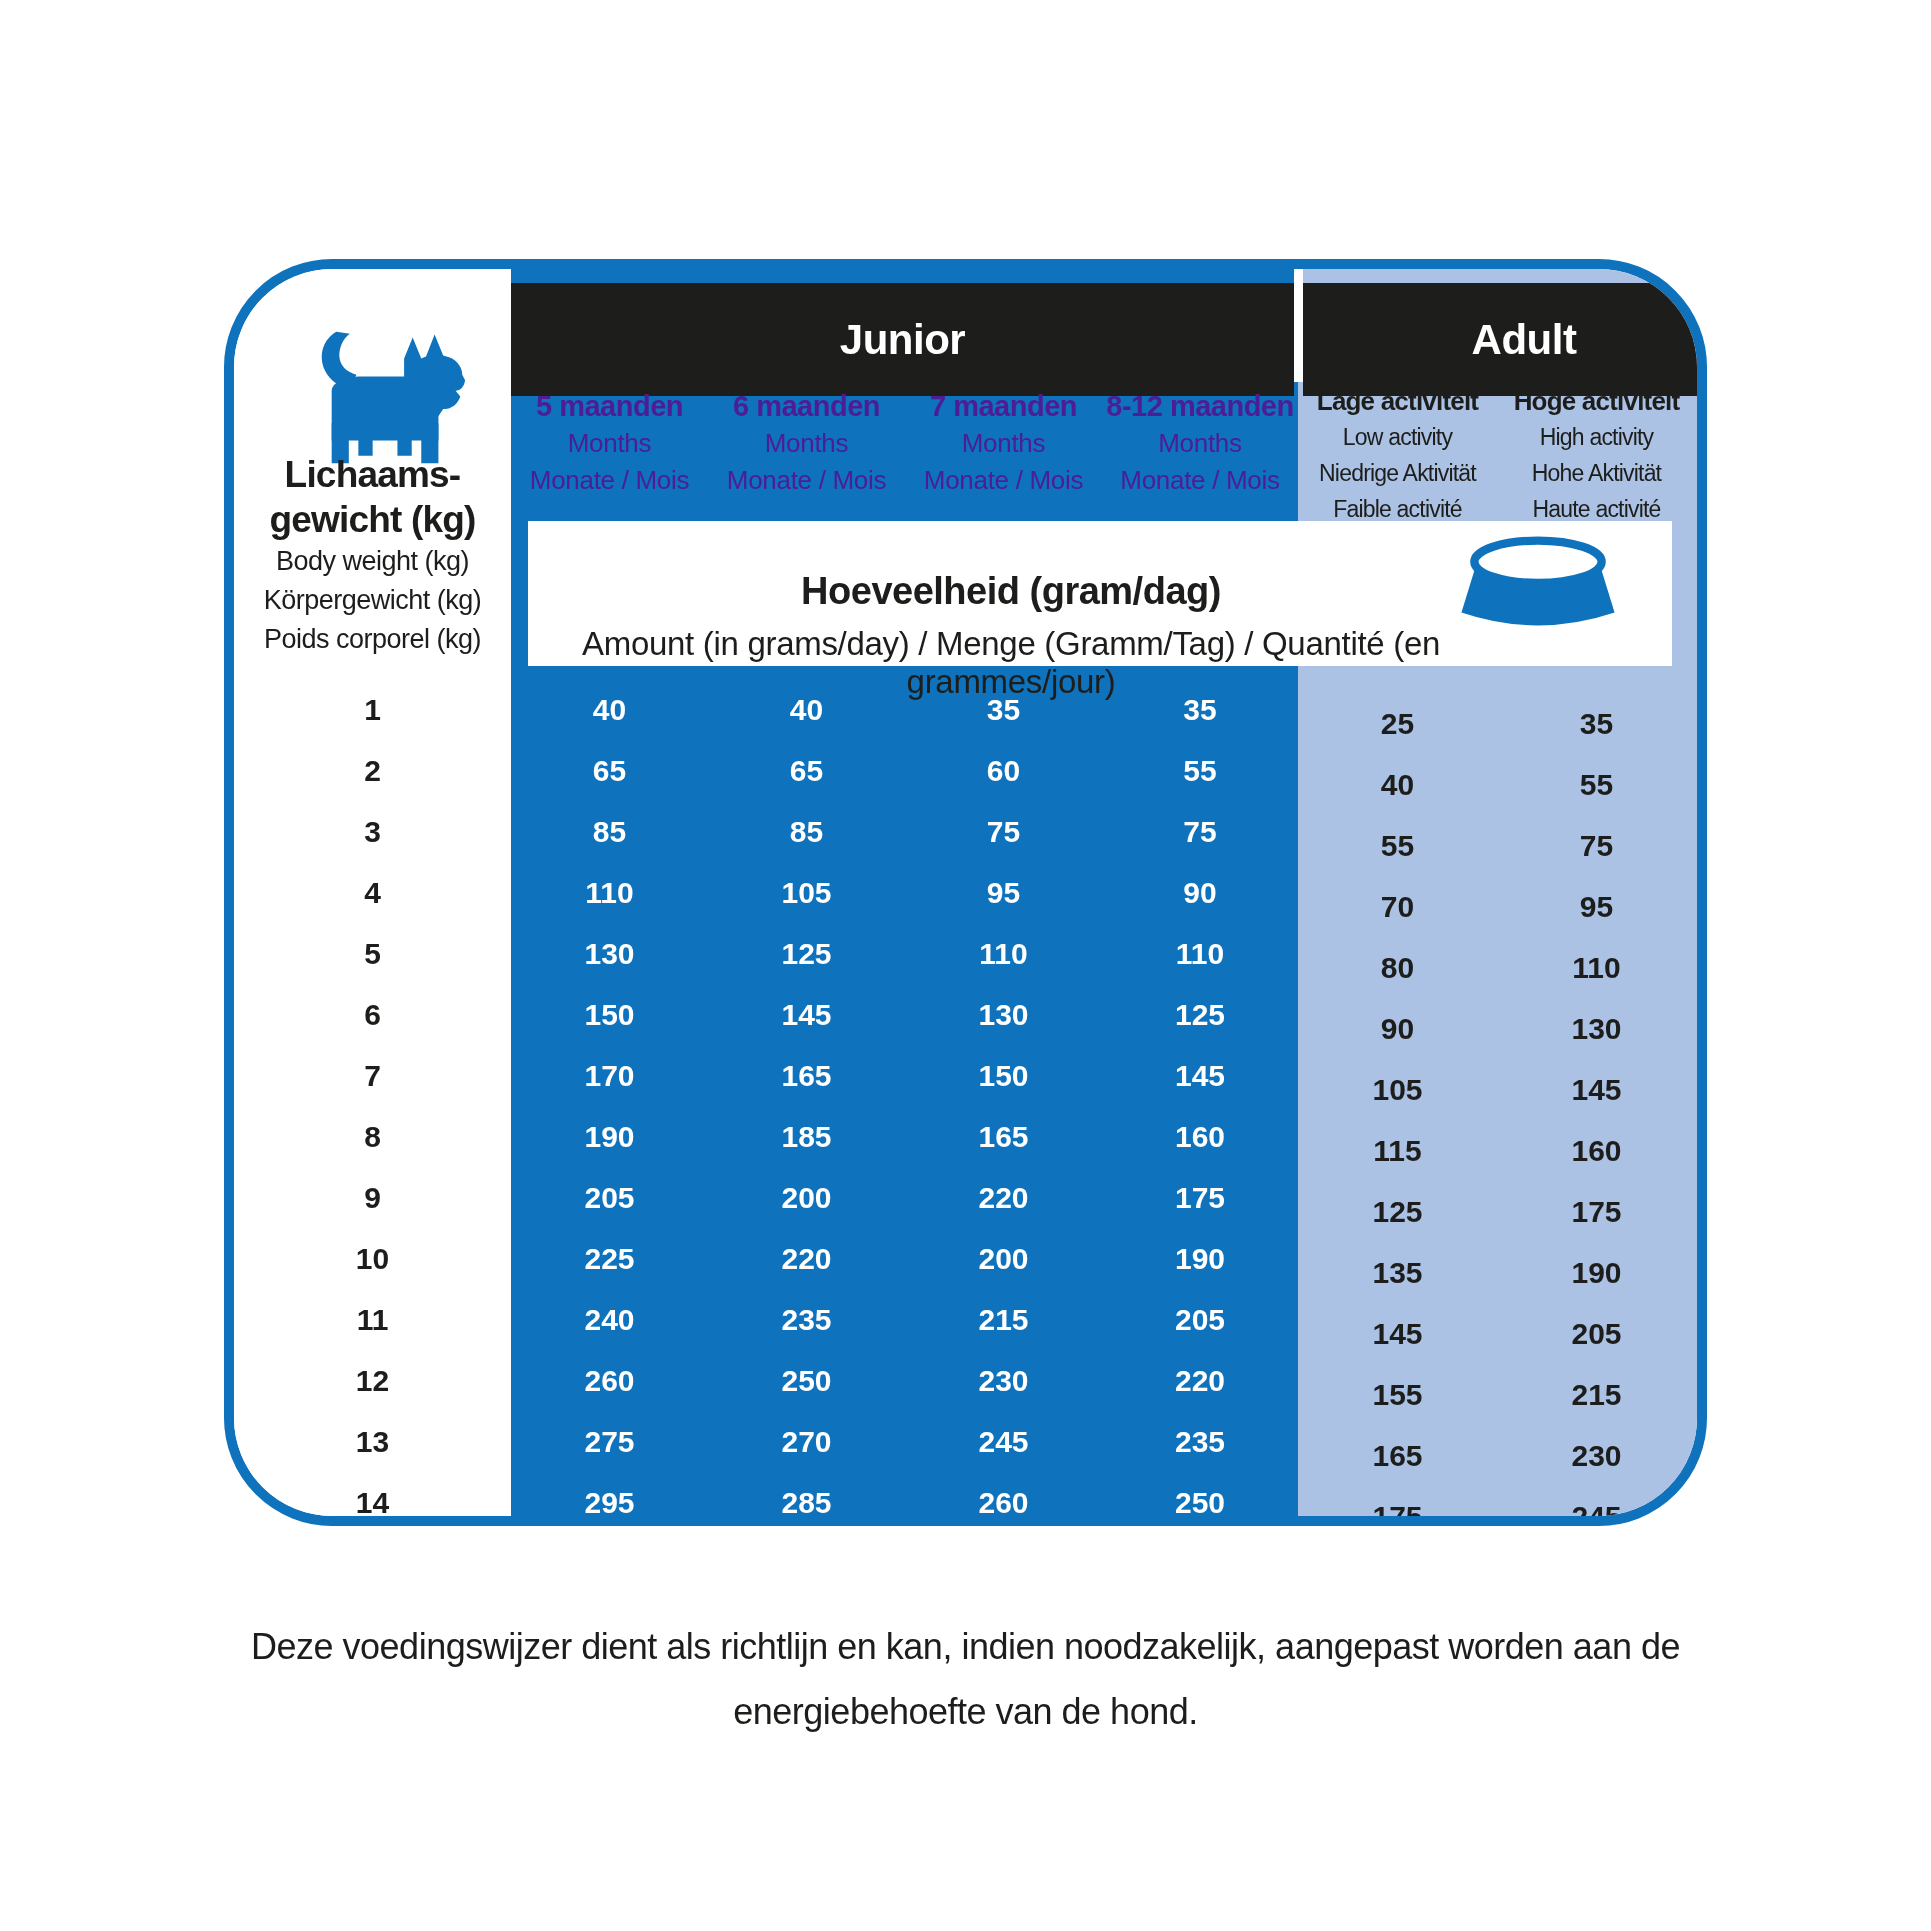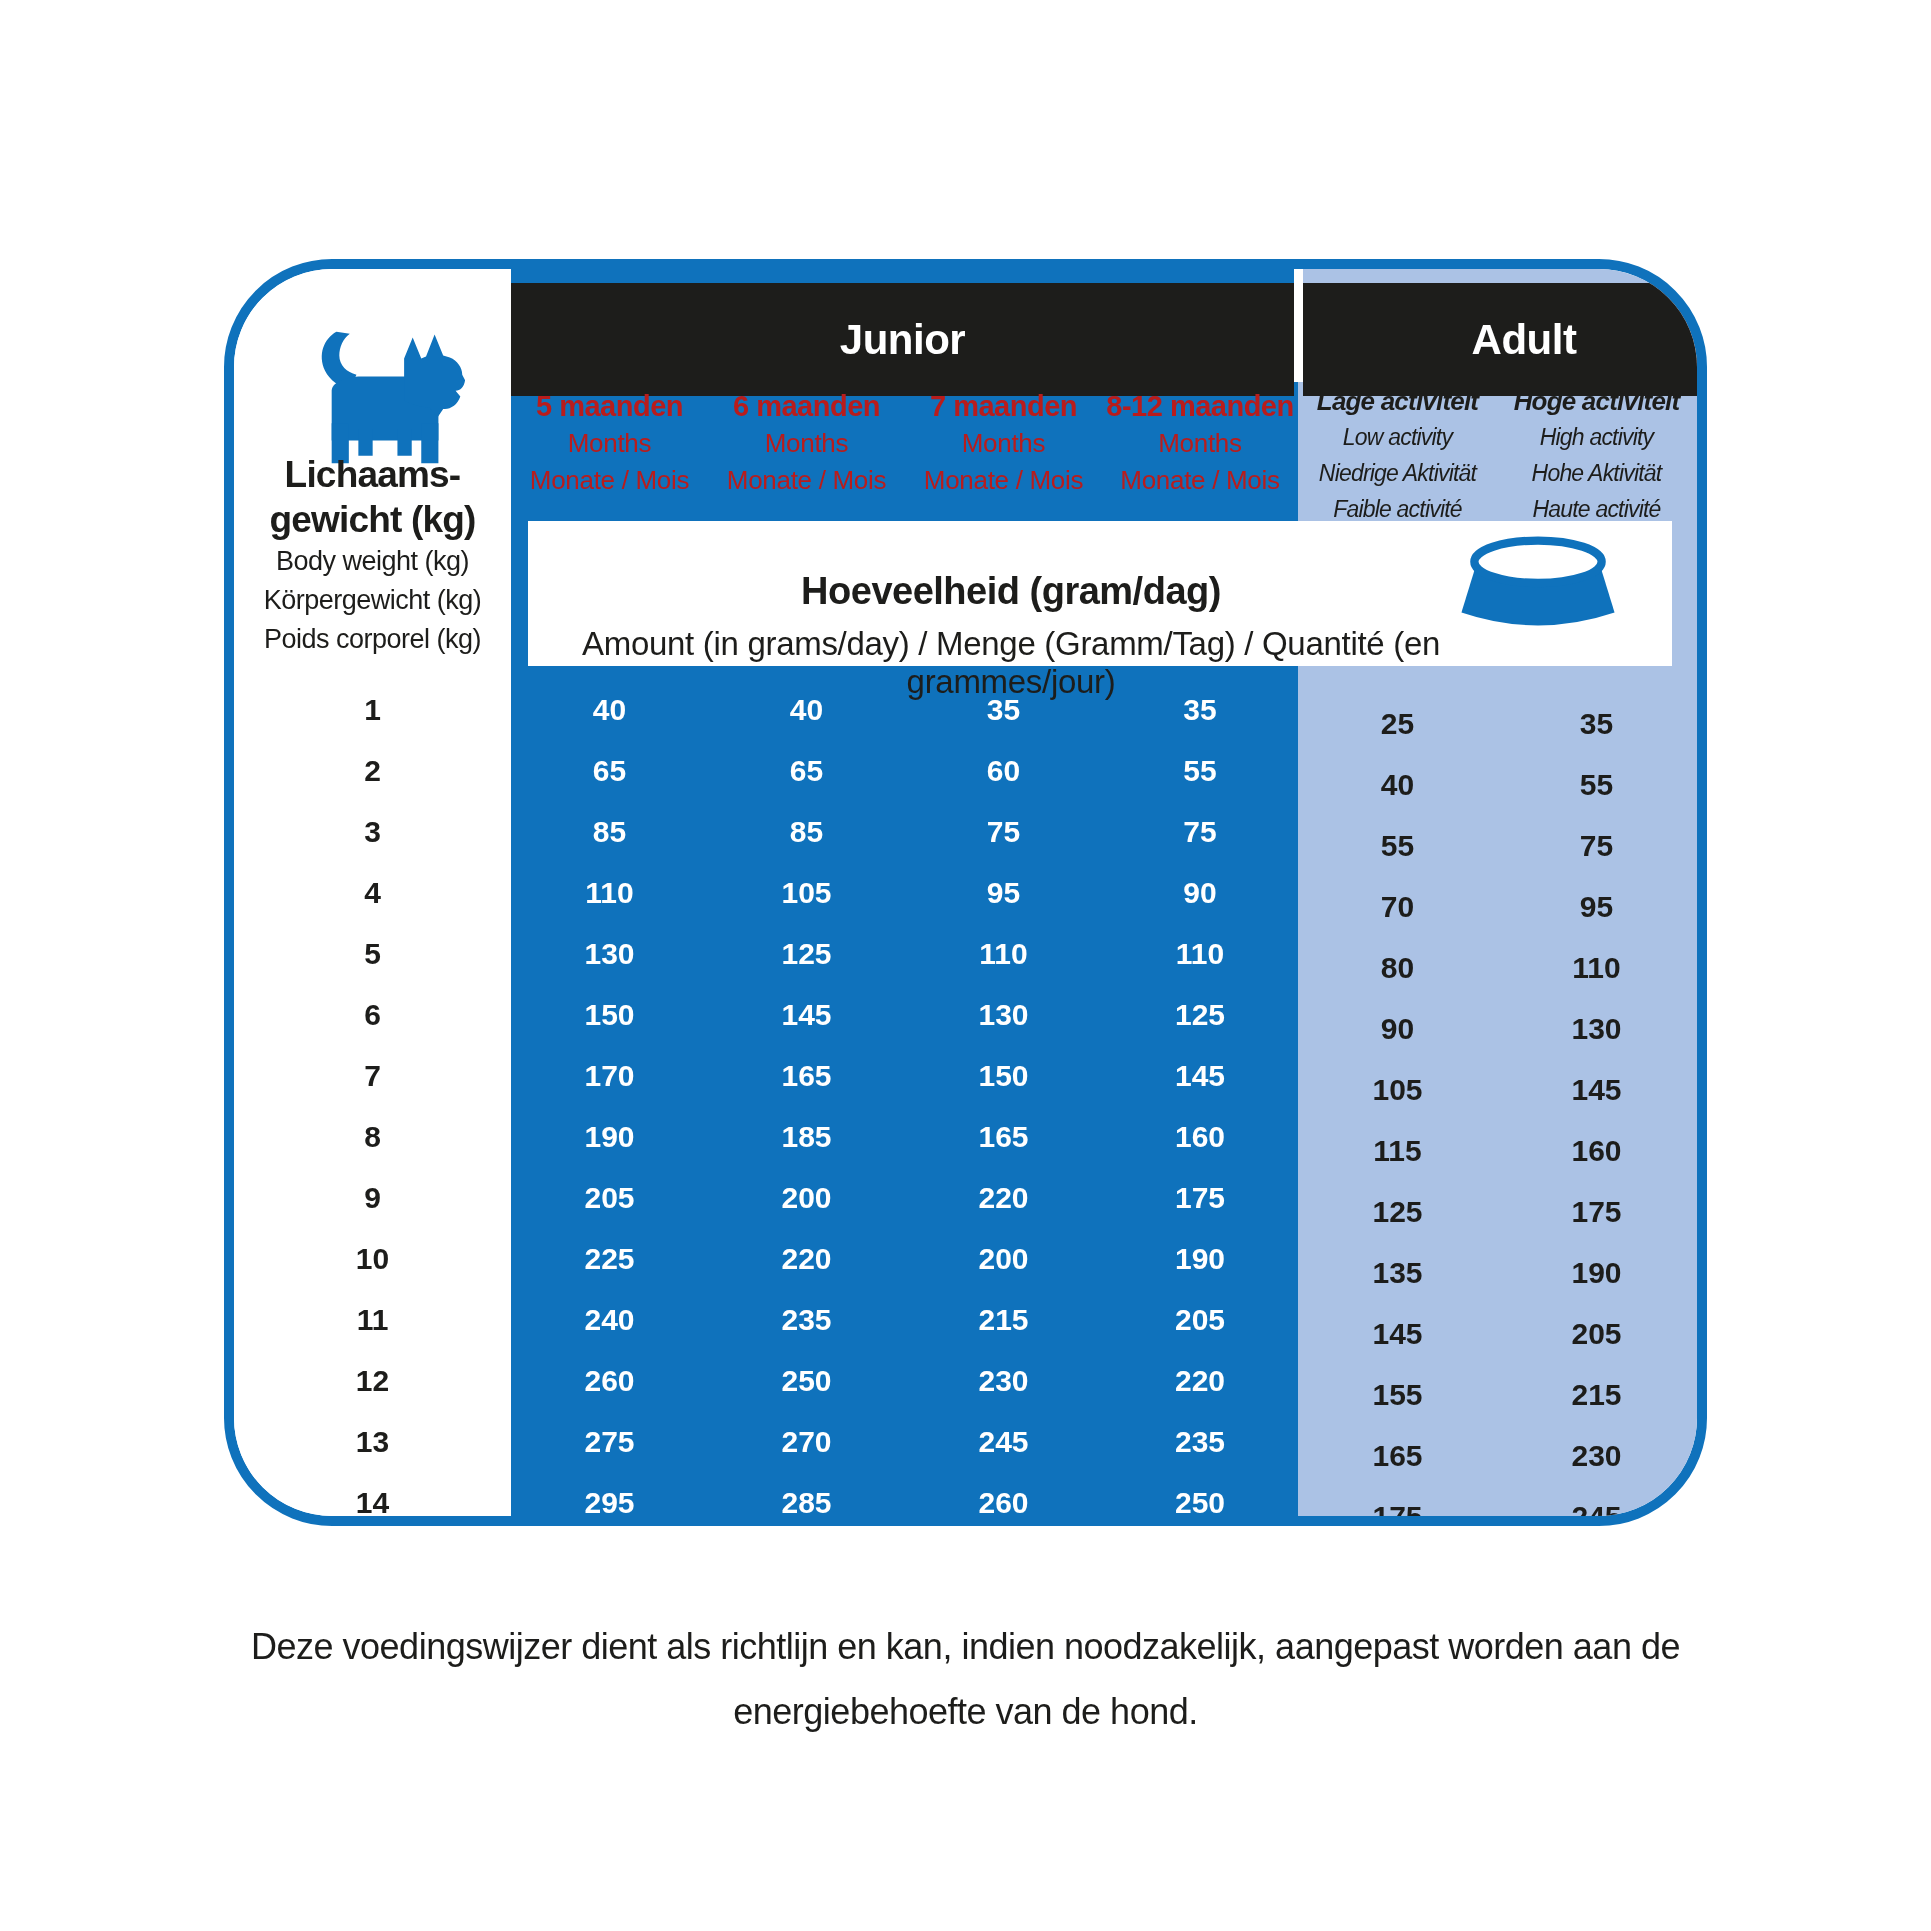--- a/index.html
+++ b/index.html
@@ -26,24 +26,24 @@
 
   
   .dog-icon{position:absolute;left:71px;top:60px;width:162px;height:137px;}
   .bw{position:absolute;left:0;top:183px;width:277px;text-align:center;}
   .bw-bold{font-size:37px;font-weight:bold;line-height:45px;letter-spacing:-0.8px;}
   .bw-sub{font-size:27px;line-height:39px;letter-spacing:-0.5px;}
 
   
   .months{position:absolute;left:0;top:113px;width:1462px;height:139px;display:grid;
           grid-template-columns:277px 197px 197px 197px 196px 199px 199px;}
-  .mcell{text-align:center;color:#b91c1c;padding-top:6px;box-sizing:border-box;}
+  .mcell{text-align:center;color:#4c1d95;padding-top:6px;box-sizing:border-box;}
   .mcell .mt{font-size:29px;font-weight:bold;line-height:37px;letter-spacing:-0.5px;}
   .mcell .ml{font-size:26px;line-height:37px;letter-spacing:-0.3px;}
-  .mcell.adult{color:#1d1d1b;padding-top:1px;font-style:italic;}
+  .mcell.adult{color:#1d1d1b;padding-top:1px;}
   .mcell.adult .mt{font-size:26px;line-height:36px;letter-spacing:-0.8px;}
   .mcell.adult .ml{font-size:23px;line-height:36px;letter-spacing:-0.8px;}
 
   
   .band{position:absolute;left:294px;top:252px;width:1144px;height:145px;background:#ffffff;}
   .band-text{position:absolute;left:0;top:0;width:966px;height:100%;
              text-align:center;padding-top:35px;box-sizing:border-box;}
   .band-title{font-size:38px;font-weight:bold;letter-spacing:-0.5px;margin-top:14px;}
   .band-sub{font-size:33px;margin-top:11.6px;letter-spacing:-0.3px;}
   .bowl-icon{position:absolute;left:927px;top:9.7px;width:166px;height:104px;}

